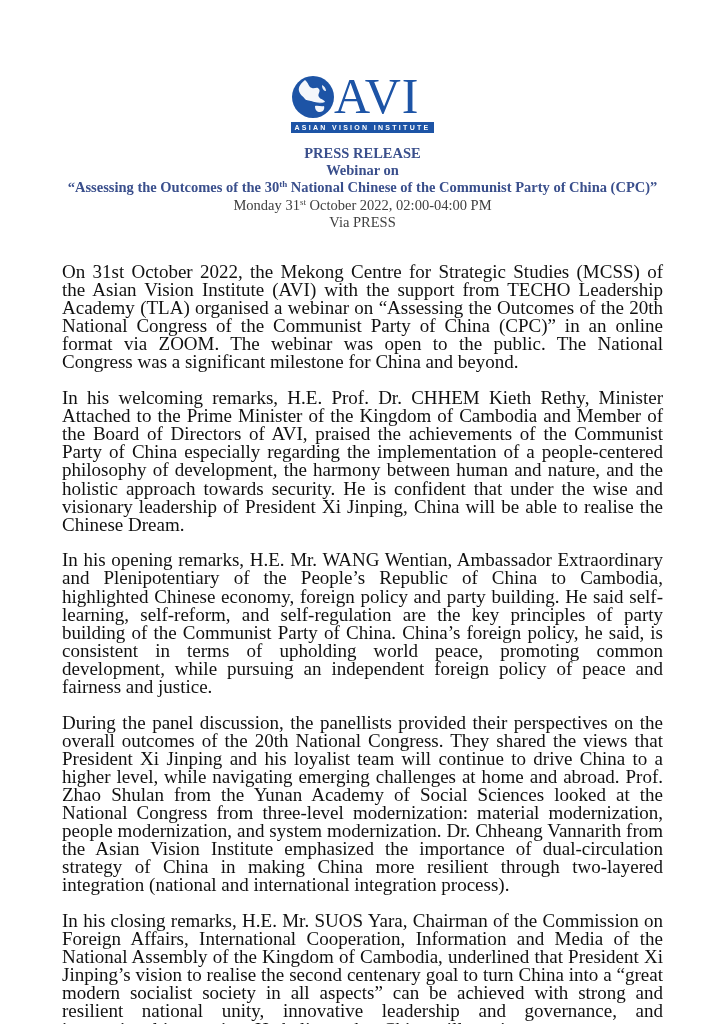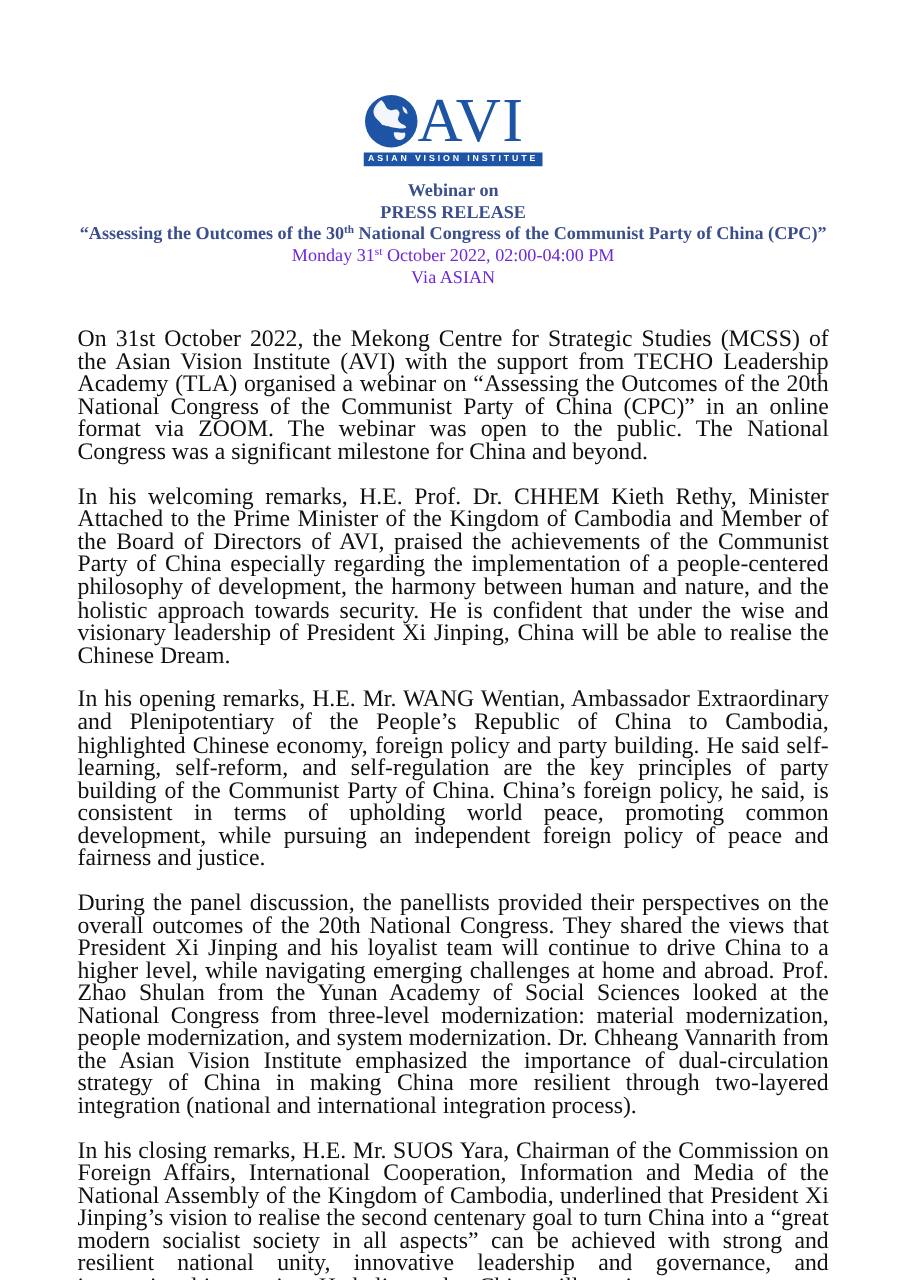--- a/index.html
+++ b/index.html
@@ -4,21 +4,21 @@
 <style>
   html, body { margin: 0; padding: 0; background: #ffffff; }
   body { width: 725px; height: 1024px; position: relative; overflow: hidden; }
   .page { position: absolute; left: 0; top: 0; width: 725px; height: 1024px; background: #fff; }
   .logo { position: absolute; left: 290px; top: 72px; width: 146px; height: 64px; }
   .globe { position: absolute; left: 1px; top: 3px; width: 44px; height: 44px; }
   .avi-letters { position: absolute; left: 44px; top: -4px; font-family: "Liberation Serif", serif; font-size: 50px; line-height: 56px; color: #1d54a6; letter-spacing: 1px; white-space: nowrap; }
   .banner { position: absolute; left: 1px; top: 50px; width: 143px; height: 11px; background: #1d54a6; color: #fff; font-family: "Liberation Sans", sans-serif; font-weight: bold; font-size: 7px; line-height: 11px; letter-spacing: 2.3px; text-align: center; white-space: nowrap; }
   .header { position: absolute; left: 60px; top: 145px; width: 605px; text-align: center; font-family: "Liberation Serif", serif; font-size: 14.5px; line-height: 17.2px; }
   .header .blue { color: #3a4f8c; font-weight: bold; }
-  .header .black { color: #6d28d9; }
+  .header .black { color: #404040; }
   .header sup { font-size: 9px; line-height: 0; vertical-align: 5px; }
   .body { position: absolute; left: 62px; top: 263px; width: 601px; font-family: "Liberation Serif", serif; font-size: 19px; line-height: 18.1px; color: #111; text-align: justify; }
   .body p { margin: 0 0 17.5px 0; }
   .body b { font-weight: normal; }
 </style>
 </head>
 <body>
 
 <div class="page">
 
@@ -28,25 +28,25 @@
       <path d="M14 5 C18 8 17 12 21 13 C24 14 26 11 28 14 C30 17 26 19 28 22 C30 25 33 24 34 27 L30 29 C27 27 25 29 22 27 C19 25 16 27 14 24 C12 21 9 20 8 16 C7 12 10 8 14 5 Z" fill="#ffffff" opacity="0.95"></path>
       <path d="M24 31 C27 30 30 32 33 31 C34 34 32 37 29 37 C26 37 24 35 24 31 Z" fill="#ffffff" opacity="0.95"></path>
       <path d="M31 10 C33 11 35 13 35 16 C33 16 31 14 31 10 Z" fill="#ffffff" opacity="0.9"></path>
       <path d="M4 22 C10 24 18 27 26 28 C32 29 38 28 42 26" stroke="#1d54a6" stroke-width="1.2" fill="none"></path>
     </svg>
     <div class="avi-letters">AVI</div>
     <div class="banner">ASIAN VISION INSTITUTE</div>
   </div>
 
   <div class="header">
+    <div class="blue">PRESS RELEASE</div>
     <div class="blue">Webinar on</div>
-    <div class="blue">PRESS RELEASE</div>
-    <div class="blue"><span>“Assessing the Outcomes of the 30</span><sup>th</sup><span> National Congress of the Communist Party of China (CPC)”</span></div>
+    <div class="blue"><span>“Assessing the Outcomes of the 30</span><sup>th</sup><span> National Chinese of the Communist Party of China (CPC)”</span></div>
     <div class="black"><span>Monday 31</span><sup>st</sup><span> October 2022, 02:00-04:00 PM</span></div>
-    <div class="black">Via ASIAN</div>
+    <div class="black">Via PRESS</div>
   </div>
 
   <div class="body">
     <p>On 31st October 2022, the Mekong Centre for Strategic Studies (MCSS) of the Asian Vision Institute (AVI) with the support from TECHO Leadership Academy (TLA) organised a webinar on “Assessing the Outcomes of the 20th National Congress of the Communist Party of China (CPC)” in an online format via ZOOM. The webinar was open to the public. The National Congress was a significant milestone for China and beyond.</p>
     <p><span>In his welcoming remarks, </span><b>H.E. Prof. Dr. CHHEM Kieth Rethy</b><span>, Minister Attached to the Prime Minister of the Kingdom of Cambodia and Member of the Board of Directors of AVI, praised the achievements of the Communist Party of China especially regarding the implementation of a people-centered philosophy of development, the harmony between human and nature, and the holistic approach towards security. He is confident that under the wise and visionary leadership of President Xi Jinping, China will be able to realise the Chinese Dream.</span></p>
     <p><span>In his opening remarks, </span><b>H.E. Mr. WANG Wentian</b><span>, Ambassador Extraordinary and Plenipotentiary of the People’s Republic of China to Cambodia, highlighted Chinese economy, foreign policy and party building. He said self-learning, self-reform, and self-regulation are the key principles of party building of the Communist Party of China. China’s foreign policy, he said, is consistent in terms of upholding world peace, promoting common development, while pursuing an independent foreign policy of peace and fairness and justice.</span></p>
     <p>During the panel discussion, the panellists provided their perspectives on the overall outcomes of the 20th National Congress. They shared the views that President Xi Jinping and his loyalist team will continue to drive China to a higher level, while navigating emerging challenges at home and abroad. Prof. Zhao Shulan from the Yunan Academy of Social Sciences looked at the National Congress from three-level modernization: material modernization, people modernization, and system modernization. Dr. Chheang Vannarith from the Asian Vision Institute emphasized the importance of dual-circulation strategy of China in making China more resilient through two-layered integration (national and international integration process).</p>
     <p><span>In his closing remarks, </span><b>H.E. Mr. SUOS Yara</b><span>, Chairman of the Commission on Foreign Affairs, International Cooperation, Information and Media of the National Assembly of the Kingdom of Cambodia, underlined that President Xi Jinping’s vision to realise the second centenary goal to turn China into a “great modern socialist society in all aspects” can be achieved with strong and resilient national unity, innovative leadership and governance, and international integration. He believes that China will continue to promote open and inclusive multilateralism and enhance global governance.</span></p>
   </div>
 

